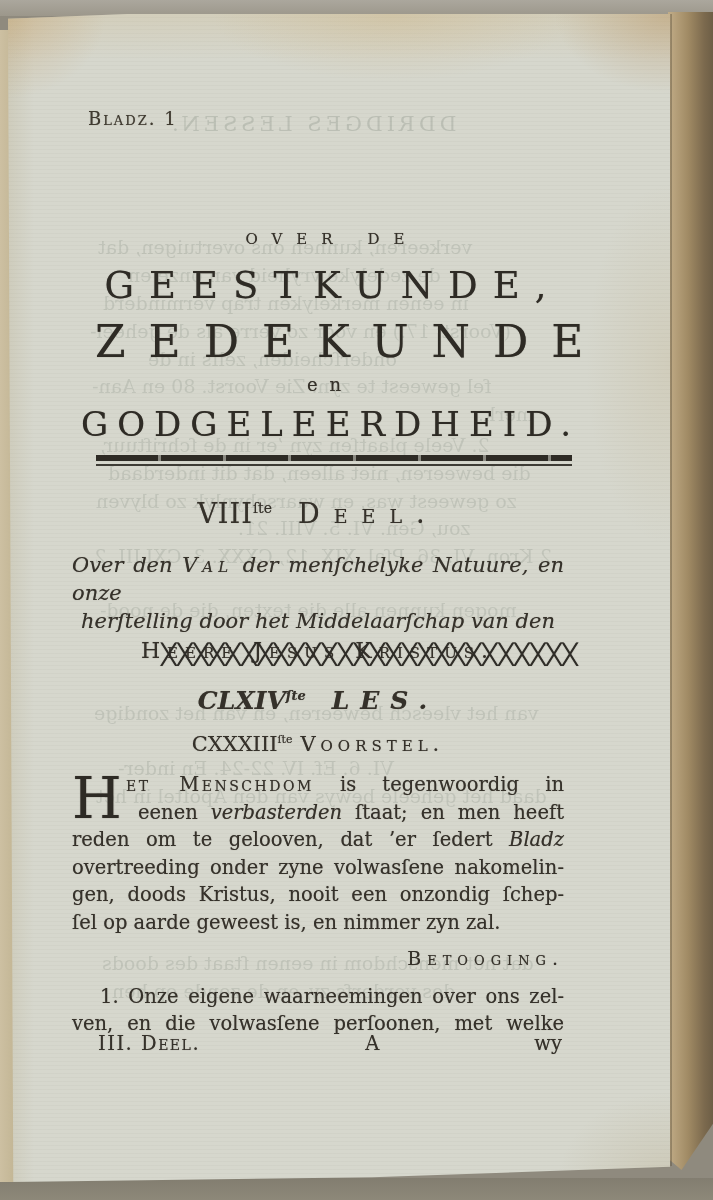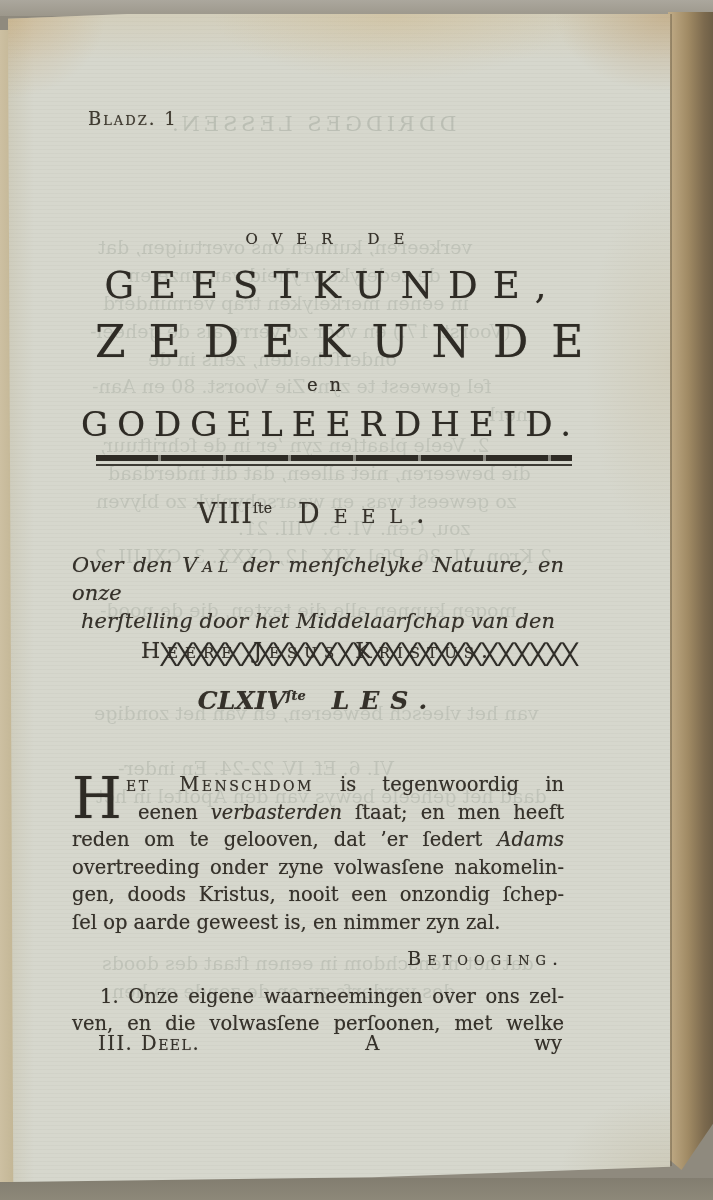--- a/index.html
+++ b/index.html
@@ -160,26 +160,29 @@
     <div class="sub-l2">herſtelling door het Middelaarſchap van den</div>
     <div class="sub-l3">Heere Jesus Kristus.</div>
   </div>
 
   <div class="ornament" style="position: absolute; top: 626px; left: 84px; width: 556px;">╳╳╳╳╳╳╳╳╳╳╳╳╳╳╳╳╳╳╳╳╳╳╳╳╳╳</div>
 
   <div class="block les-line ink">
     <span>CLXIV</span><sup class="ord">ſte</sup><span class="les-word">LES.</span>
   </div>
 
+  <div class="block voorstel-line ink">
+    <span>CXXXIII</span><sup class="ord">ſte</sup><span class="voorstel-word">Voorstel.</span>
+  </div>
 
   <div class="block para1 ink">
     <span class="dropcap">H</span>
     <div class="pline ind1"><span class="sc">et Menschdom</span><span> is tegenwoordig in</span></div>
     <div class="pline ind2"><span>eenen </span><span class="it">verbasterden</span><span> ſtaat; en men heeft</span></div>
-    <div class="pline"><span>reden om te gelooven, dat ’er ſedert </span><span class="it">Adams</span></div>
+    <div class="pline"><span>reden om te gelooven, dat ’er ſedert </span><span class="it">Bladz</span></div>
     <div class="pline">overtreeding onder zyne volwasſene nakomelin-</div>
     <div class="pline">gen, doods Kristus, nooit een onzondig ſchep-</div>
     <div class="pline noforce">ſel op aarde geweest is, en nimmer zyn zal.</div>
   </div>
 
   <div class="block betooging ink">Betooging.</div>
 
   <div class="block para2 ink">
     <div class="pline p2l1">1. Onze eigene waarneemingen over ons zel-</div>
     <div class="pline">ven, en die volwasſene perſoonen, met welke</div>

